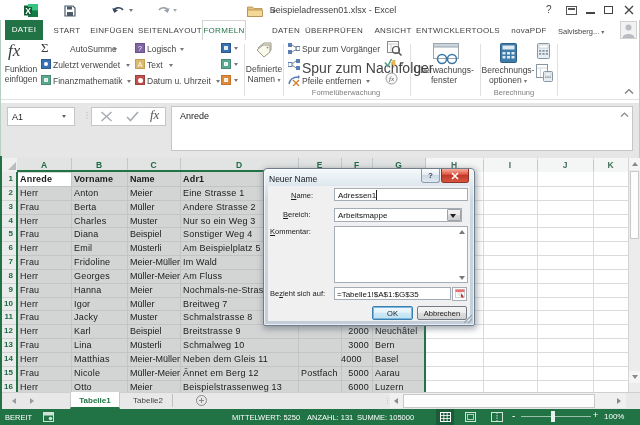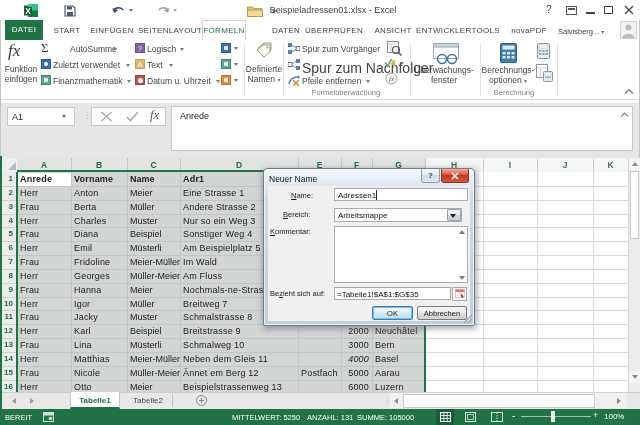--- a/index.html
+++ b/index.html
@@ -388,21 +388,21 @@
 <div class="ab" style="left:20px;top:340px;font-size:9px;color:#1a1a1a;white-space:nowrap;letter-spacing:0.2px;">Frau</div>
 <div class="ab" style="left:74px;top:340px;font-size:9px;color:#1a1a1a;white-space:nowrap;letter-spacing:0.2px;">Lina</div>
 <div class="ab" style="left:130px;top:340px;width:50px;overflow:hidden;font-size:9px;color:#1a1a1a;white-space:nowrap;">Müsterli</div>
 <div class="ab" style="left:183px;top:340px;font-size:9px;color:#1a1a1a;white-space:nowrap;letter-spacing:0.2px;">Schmalweg 10</div>
 <div class="ab" style="left:341px;top:340px;width:28px;text-align:right;font-size:9px;color:#1a1a1a;letter-spacing:0.2px;">3000</div>
 <div class="ab" style="left:375px;top:340px;font-size:9px;color:#1a1a1a;white-space:nowrap;letter-spacing:0.2px;">Bern</div>
 <div class="ab" style="left:20px;top:354px;font-size:9px;color:#1a1a1a;white-space:nowrap;letter-spacing:0.2px;">Herr</div>
 <div class="ab" style="left:74px;top:354px;font-size:9px;color:#1a1a1a;white-space:nowrap;letter-spacing:0.2px;">Matthias</div>
 <div class="ab" style="left:130px;top:354px;width:50px;overflow:hidden;font-size:9px;color:#1a1a1a;white-space:nowrap;">Meier-Müller</div>
 <div class="ab" style="left:183px;top:354px;font-size:9px;color:#1a1a1a;white-space:nowrap;letter-spacing:0.2px;">Neben dem Gleis 11</div>
-<div class="ab" style="left:341px;top:354px;width:28px;text-align:right;font-size:9px;color:#1a1a1a;letter-spacing:0.2px;font-style:italic;">4000</div>
+<div class="ab" style="left:341px;top:354px;width:28px;text-align:left;font-size:9px;color:#1a1a1a;letter-spacing:0.2px;">4000</div>
 <div class="ab" style="left:375px;top:354px;font-size:9px;color:#1a1a1a;white-space:nowrap;letter-spacing:0.2px;">Basel</div>
 <div class="ab" style="left:20px;top:368px;font-size:9px;color:#1a1a1a;white-space:nowrap;letter-spacing:0.2px;">Frau</div>
 <div class="ab" style="left:74px;top:368px;font-size:9px;color:#1a1a1a;white-space:nowrap;letter-spacing:0.2px;">Nicole</div>
 <div class="ab" style="left:130px;top:368px;width:50px;overflow:hidden;font-size:9px;color:#1a1a1a;white-space:nowrap;">Müller-Meier</div>
 <div class="ab" style="left:183px;top:368px;font-size:9px;color:#1a1a1a;white-space:nowrap;letter-spacing:0.2px;">Ännet em Berg 12</div>
 <div class="ab" style="left:301px;top:368px;font-size:9px;color:#1a1a1a;white-space:nowrap;letter-spacing:0.2px;">Postfach</div>
 <div class="ab" style="left:341px;top:368px;width:28px;text-align:right;font-size:9px;color:#1a1a1a;letter-spacing:0.2px;">5000</div>
 <div class="ab" style="left:375px;top:368px;font-size:9px;color:#1a1a1a;white-space:nowrap;letter-spacing:0.2px;">Aarau</div>
 <div class="ab" style="left:20px;top:382px;font-size:9px;color:#1a1a1a;white-space:nowrap;letter-spacing:0.2px;">Herr</div>
 <div class="ab" style="left:74px;top:382px;font-size:9px;color:#1a1a1a;white-space:nowrap;letter-spacing:0.2px;">Otto</div>

